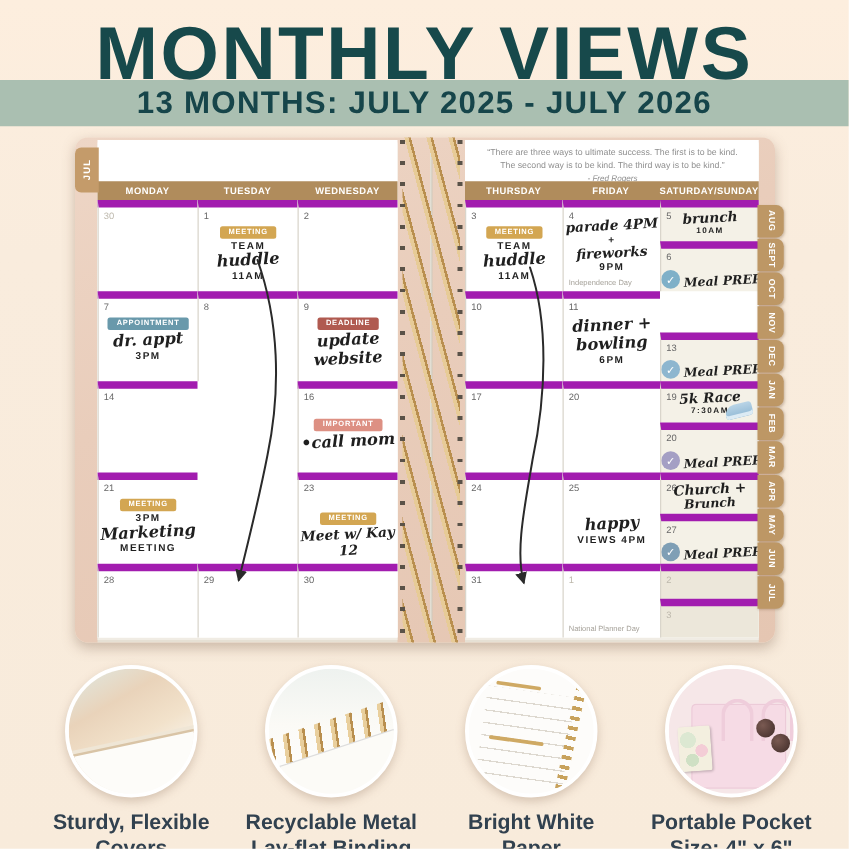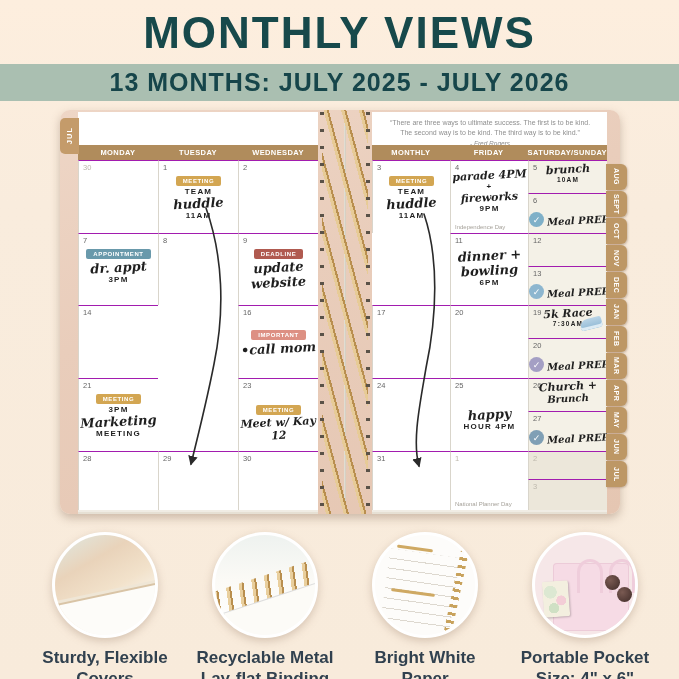--- a/index.html
+++ b/index.html
@@ -5,21 +5,21 @@
   * { margin:0; padding:0; box-sizing:border-box; }
   html,body { width:679px; height:679px; overflow:hidden; }
   body {
     font-family:"Liberation Sans", sans-serif;
     background:linear-gradient(180deg,#fdeede 0%,#f9ecdd 30%,#f8ebdb 100%);
     position:relative;
   }
   
   .title {
     position:absolute; top:8px; left:0; width:679px; text-align:center;
-    font-size:44px; font-weight:bold; letter-spacing:2px; color:#17494b;
+    font-size:60px; font-weight:bold; letter-spacing:2px; color:#17494b;
   }
   .banner {
     position:absolute; top:64px; left:0; width:679px; height:37px;
     background:#aabfb1; display:flex; align-items:center; justify-content:center;
   }
   .banner span { font-size:25px; font-weight:bold; letter-spacing:1px; color:#16454a; }
   
   .spread { position:absolute; left:60px; top:106px; width:585px; height:412px; }
   .cover {
     position:absolute; left:0; top:4px; width:560px; height:404px;
@@ -41,21 +41,21 @@
   .quote .q { font-size:7px; line-height:1.45; }
   .quote .attr { font-size:6.5px; font-style:italic; margin-top:2px; }
   .dayhead {
     position:absolute; top:39px; height:15px; background:#b08c5c;
     display:flex; align-items:center;
   }
   .dayhead.l { left:18px; width:240px; }
   .dayhead.r { left:312px; width:235px; }
   .dayhead span { flex:1; text-align:center; font-size:7.5px; font-weight:bold; color:#fff; letter-spacing:.4px; }
   .cell {
-    position:absolute; border-left:1px solid #d9d5cb; border-top:1px solid #a21caf;
+    position:absolute; border-left:1px solid #d9d5cb; border-top:6px solid #a21caf;
     text-align:center; overflow:hidden; background:#fff;
   }
   .cell.tint { background:#f4f1e7; }
   .cell.mtint { background:#ece7da; }
   .cell .date { position:absolute; top:2px; left:4px; font-size:7.5px; color:#666; }
   .cell .date.muted { color:#bdb8ac; }
   .badge {
     display:inline-block; margin-top:15px; padding:2px 7px; border-radius:2px;
     color:#fff; font-size:6px; font-weight:bold; letter-spacing:.6px;
   }
@@ -170,21 +170,21 @@
     <div class="q">The second way is to be kind. The third way is to be kind.”</div>
     <div class="attr">- Fred Rogers</div>
   </div>
 
   <div class="dayhead l">
     <span>MONDAY</span>
     <span>TUESDAY</span>
     <span>WEDNESDAY</span>
   </div>
   <div class="dayhead r">
-    <span>MONTHLY</span>
+    <span>THURSDAY</span>
     <span>FRIDAY</span>
     <span>SATURDAY/SUNDAY</span>
   </div>
 
   <div class="cell" style="left:18px;top:54px;width:80px;height:73px">
     <span class="date muted">30</span>
   </div>
   <div class="cell" style="left:98px;top:54px;width:80px;height:73px">
     <span class="date">1</span>
     <span class="badge gold">MEETING</span>
@@ -264,29 +264,29 @@
     <span class="hw hw-script sm" style="margin-top:2px">brunch</span>
     <span class="hw hw-print" style="font-size:6.5px">10AM</span>
   </div>
   <div class="cell tint" style="left:468px;top:87px;width:79px;height:40px">
     <span class="date">6</span>
     <div class="mealrow" style="margin-top:16px">
       <span class="check c1">✓</span><span class="meal">Meal PREP</span>
     </div>
   </div>
 
+  <div class="cell" style="left:312px;top:127px;width:78px;height:72px">
+    <span class="date">10</span>
+  </div>
   <div class="cell" style="left:390px;top:127px;width:78px;height:72px">
     <span class="date">11</span>
     <span class="hw hw-script" style="margin-top:14px">dinner +</span>
     <span class="hw hw-script">bowling</span>
     <span class="hw hw-print">6PM</span>
   </div>
-  <div class="cell tint" style="left:468px;top:127px;width:79px;height:33px">
-    <span class="date">12</span>
-  </div>
   <div class="cell tint" style="left:468px;top:160px;width:79px;height:39px">
     <span class="date">13</span>
     <div class="mealrow" style="margin-top:15px">
       <span class="check c2">✓</span><span class="meal">Meal PREP</span>
     </div>
   </div>
 
   <div class="cell" style="left:312px;top:199px;width:78px;height:73px">
     <span class="date">17</span>
   </div>
@@ -305,21 +305,21 @@
       <span class="check c3">✓</span><span class="meal">Meal PREP</span>
     </div>
   </div>
 
   <div class="cell" style="left:312px;top:272px;width:78px;height:73px">
     <span class="date">24</span>
   </div>
   <div class="cell" style="left:390px;top:272px;width:78px;height:73px">
     <span class="date">25</span>
     <span class="hw hw-script" style="margin-top:28px">happy</span>
-    <span class="hw hw-print">HOUR  4PM</span>
+    <span class="hw hw-print">VIEWS  4PM</span>
   </div>
   <div class="cell tint" style="left:468px;top:272px;width:79px;height:33px">
     <span class="date">26</span>
     <span class="hw hw-script sm" style="margin-top:1px">Church +</span>
     <span class="hw hw-script sm" style="font-size:10px">Brunch</span>
   </div>
   <div class="cell tint" style="left:468px;top:305px;width:79px;height:40px">
     <span class="date">27</span>
     <div class="mealrow" style="margin-top:16px">
       <span class="check c4">✓</span><span class="meal">Meal PREP</span>

